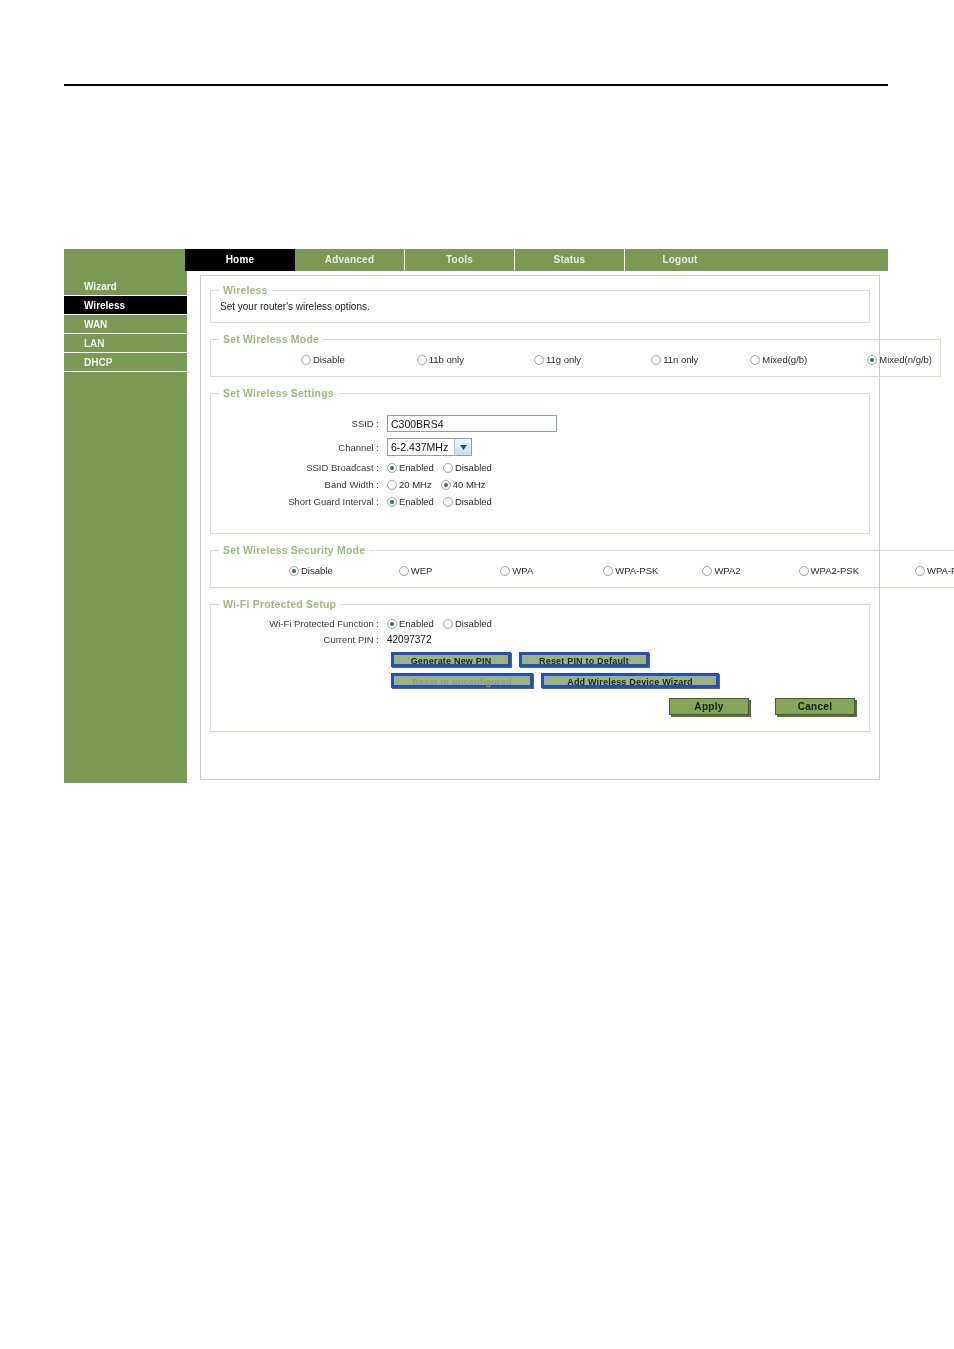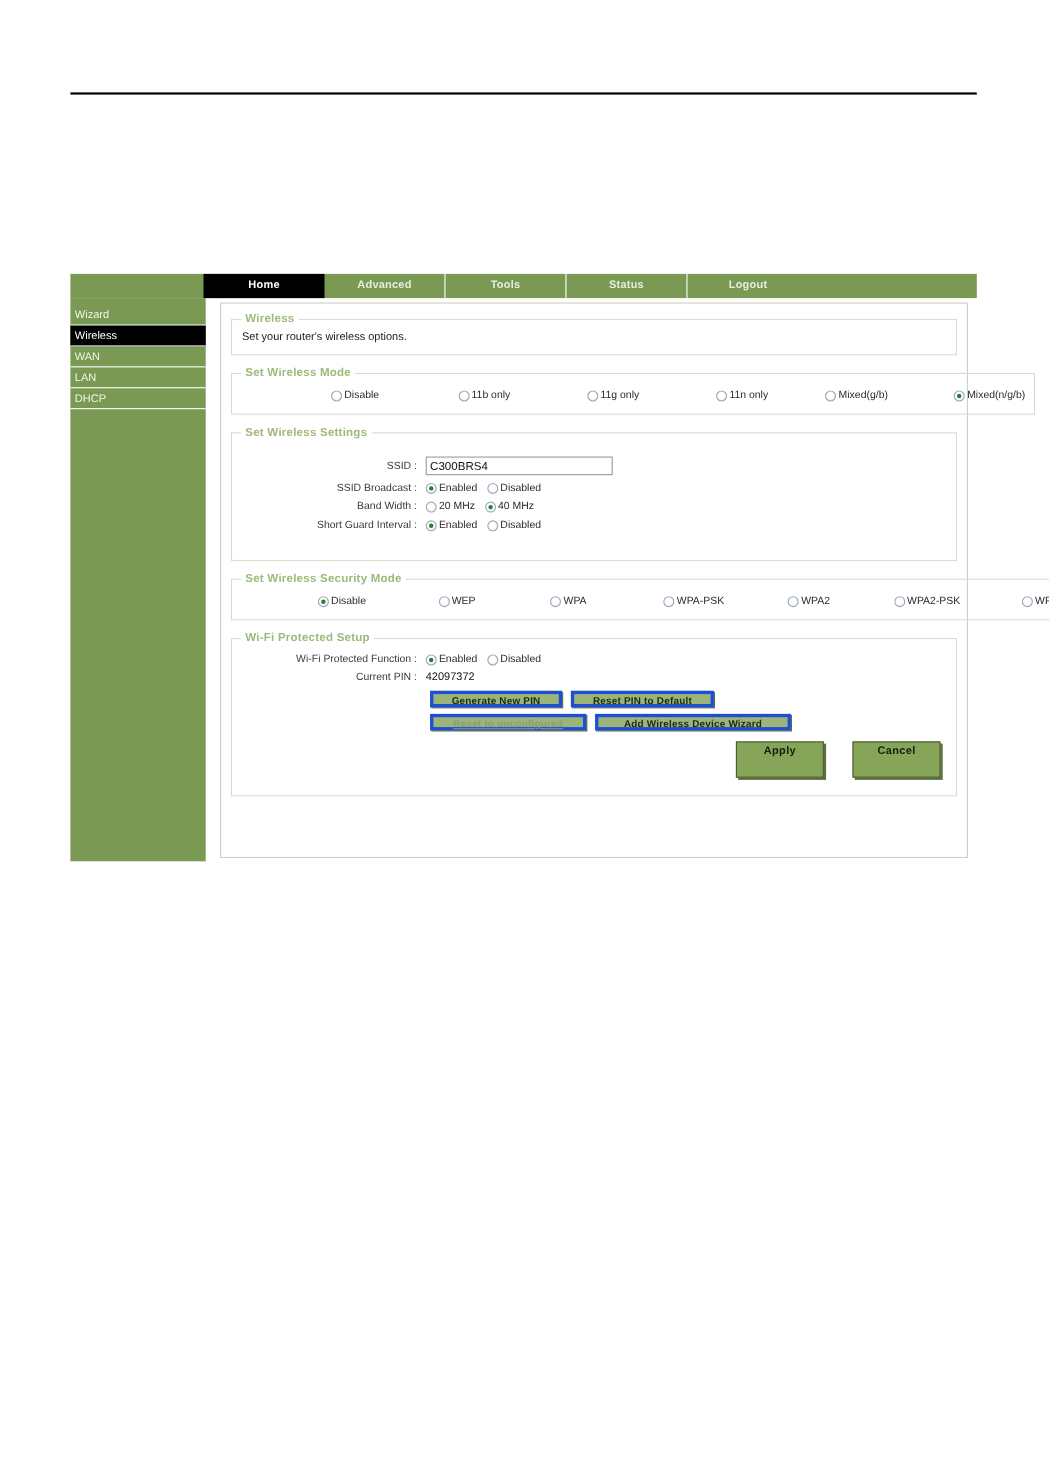--- a/index.html
+++ b/index.html
@@ -74,25 +74,26 @@
     position: absolute;
     left: 0;
     top: 22px;
     width: 123px;
     height: 512px;
     background: #7a9a53;
   }
   .side-item {
     height: 19px;
     line-height: 19px;
-    padding-left: 4px;
+    padding-left: 20px;
     font-size: 10px;
     color: #f2f5ea;
     border-bottom: 1px solid #ffffff;
     box-sizing: border-box;
+    font-weight: bold;
   }
   .side-item.first { margin-top: 6px; }
   .side-item.active {
     background: #000000;
     color: #ffffff;
   }
 
   
   .content {
     position: absolute;
@@ -257,31 +258,31 @@
     font-weight: bold;
     text-align: center;
     box-sizing: border-box;
     margin-right: 8px;
     letter-spacing: .2px;
   }
   .btn.w1 { width: 120px; }
   .btn.w2 { width: 130px; }
   .btn.w3 { width: 142px; }
   .btn.w4 { width: 178px; }
-  .btn.disabled { color: #8d9b79; text-decoration: underline; }
+  .btn.disabled { color: #8d9b79; }
 
   .applyrow {
     display: flex;
     justify-content: flex-end;
     margin-top: 10px;
     padding-right: 6px;
   }
   .bigbtn {
     width: 80px;
-    height: 33px;
+    height: 17px;
     line-height: 15px;
     background: #87a558;
     border: 1px solid #4b5c33;
     box-shadow: 2px 2px 0 #5d6f41;
     color: #10200a;
     font-size: 10px;
     font-weight: bold;
     text-align: center;
     box-sizing: border-box;
     margin-left: 26px;
@@ -353,20 +354,33 @@
     <fieldset class="box" style="padding-top:8px;padding-bottom:26px">
       <legend>Set Wireless Settings</legend>
 
       <div class="srow" style="margin-top:8px">
         <div class="slabel">SSID :</div>
         <div class="sfield">
           <input class="textinput" type="text" value="C300BRS4" style="">
         </div>
       </div>
 
+      <div class="srow">
+        <div class="slabel">Channel :</div>
+        <div class="sfield">
+          <div class="selectbox">
+            <span class="sel-val">6-2.437MHz</span>
+            <span class="arrow">
+              <svg width="7" height="5" viewBox="0 0 7 5">
+                  <path d="M0 0 L7 0 L3.5 5 Z" fill="#2f4f7a"></path>
+                </svg>
+            </span>
+          </div>
+        </div>
+      </div>
 
       <div class="srow">
         <div class="slabel">SSID Broadcast :</div>
         <div class="sfield">
           <label class="ropt inline">
             <span class="radio on"></span>
             <span class="rlabel">Enabled</span>
           </label>
           <label class="ropt">
             <span class="radio"></span>
@@ -412,21 +426,21 @@
           <span class="rlabel">Disable</span>
         </label>
         <label class="ropt" style="margin-right:28px">
           <span class="radio"></span>
           <span class="rlabel">WEP</span>
         </label>
         <label class="ropt" style="margin-right:30px">
           <span class="radio"></span>
           <span class="rlabel">WPA</span>
         </label>
-        <label class="ropt" style="margin-right:18px">
+        <label class="ropt" style="margin-right:4px">
           <span class="radio"></span>
           <span class="rlabel">WPA-PSK</span>
         </label>
         <label class="ropt" style="margin-right:18px">
           <span class="radio"></span>
           <span class="rlabel">WPA2</span>
         </label>
         <label class="ropt" style="margin-right:16px">
           <span class="radio"></span>
           <span class="rlabel">WPA2-PSK</span>

